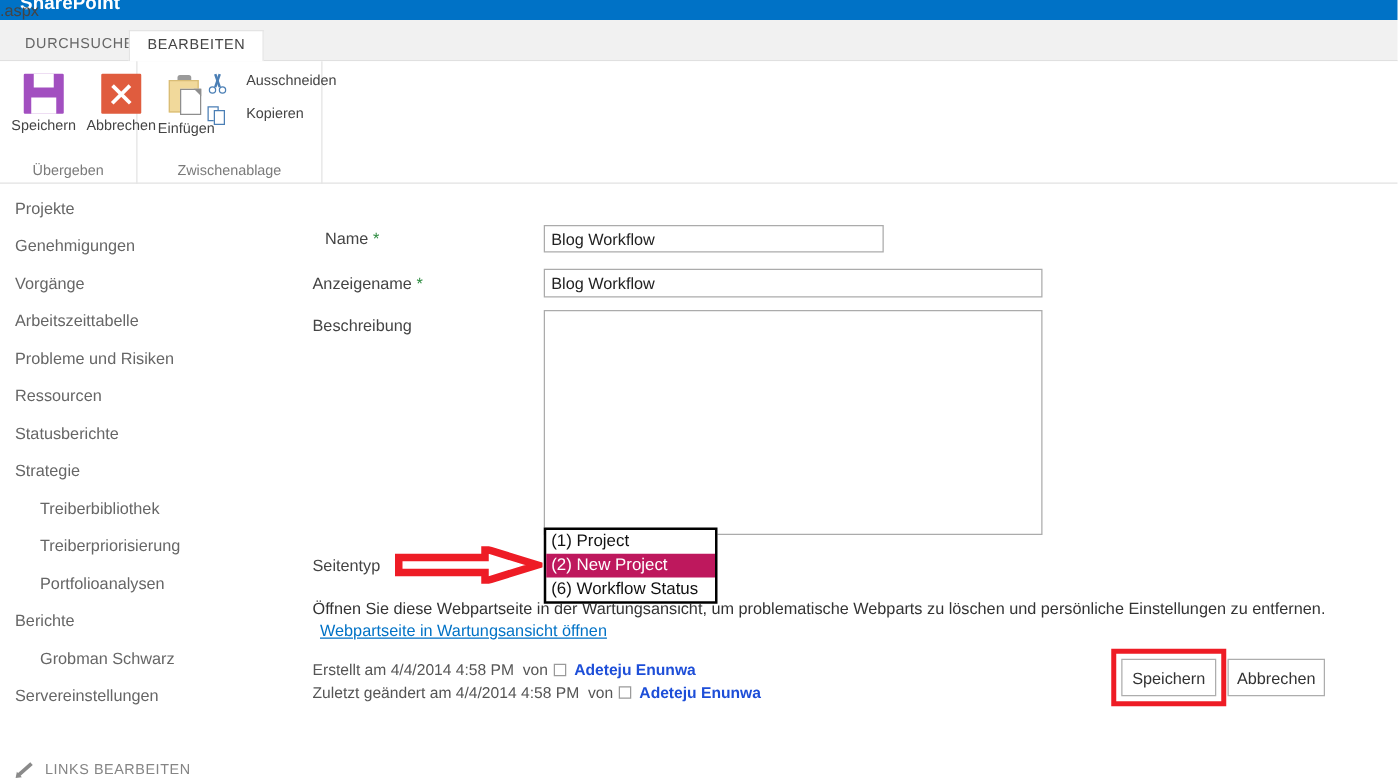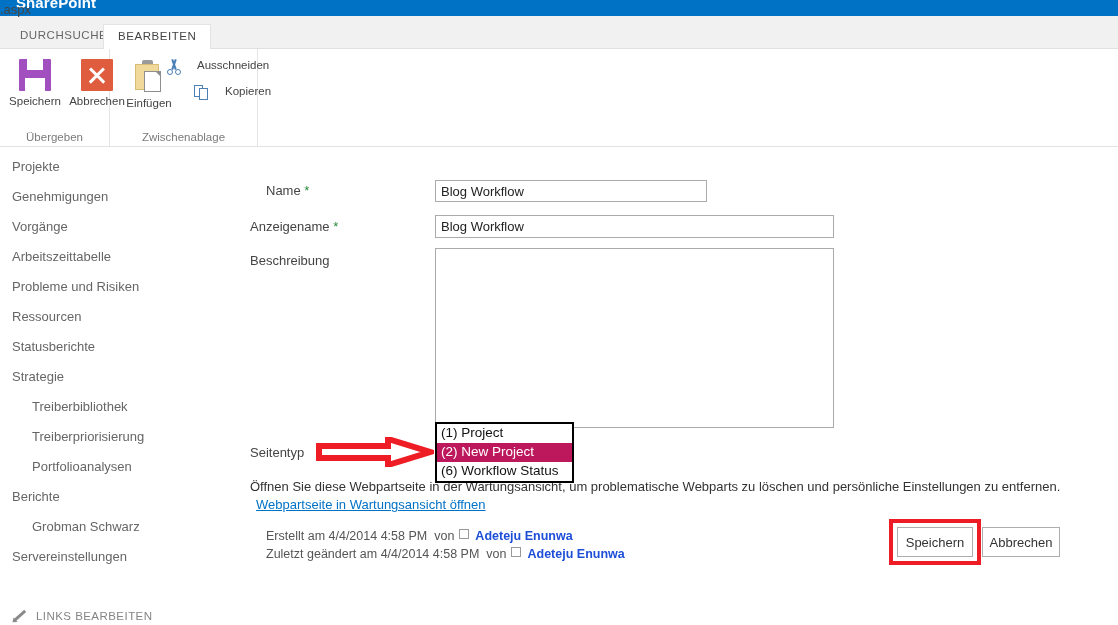--- a/index.html
+++ b/index.html
@@ -98,21 +98,21 @@
 
   
   #g-submit { left: 0; width: 110px; }
   #btn-save   { left: 4px;  top: 10px; width: 62px; }
   #btn-cancel { left: 66px; top: 10px; width: 62px; }
 
   
   #g-clip { left: 110px; width: 148px; }
   #btn-paste { left: 8px; top: 10px; width: 62px; }
   #btn-cut   { left: 56px; top: 10px; }
-  #btn-copy  { left: 56px; top: 36px; margin-left: 28px; }
+  #btn-copy  { left: 56px; top: 36px; }
 
   
   #g-actions { left: 258px; width: 61px; }
   #btn-delete { left: 2px; top: 10px; width: 58px; }
 
   
   .icon-box { margin: 0 auto 4px auto; }
 
   
   .ico-save {
@@ -281,21 +281,21 @@
     font-size: 13px;
     color: #222222;
     padding: 2px 5px;
     outline: none;
   }
   #in-name      { left: 435px; top: 180px; width: 272px; height: 22px; }
   #ext-aspx     { left: 712px; top: 183px; font-size: 13px; color: #444; }
   #in-display   { left: 435px; top: 215px; width: 399px; height: 23px; }
   #in-desc      { left: 435px; top: 248px; width: 399px; height: 180px; resize: none; }
 
-  #lbl-name     { left: 266px; top: 183px; }
+  #lbl-name     { left: 260px; top: 183px; }
   #lbl-display  { left: 250px; top: 219px; }
   #lbl-desc     { left: 250px; top: 253px; }
   #lbl-pagetype { left: 250px; top: 445px; }
 
   
   #pagetype-list {
     position: absolute;
     left: 435px; top: 422px;
     width: 139px;
     background: #ffffff;
@@ -326,23 +326,22 @@
     font-size: 13px; color: #0072c6;
     text-decoration: underline;
     cursor: pointer;
     white-space: nowrap;
   }
 
   
   .audit {
     position: absolute; left: 250px;
     font-size: 12.5px; color: #555555;
-    display: flex; align-items: flex-start;
-    white-space: nowrap;
-    margin-left: 16px;
+    display: flex; align-items: center;
+    white-space: nowrap;
   }
   #audit-created  { top: 529px; }
   #audit-modified { top: 547px; }
   .audit .von { margin: 0 5px 0 7px; color: #555555; }
   .broken-img {
     display: inline-block;
     width: 10px; height: 10px;
     border: 1px solid #9a9a9a;
     background: #ffffff;
     margin-right: 6px;

